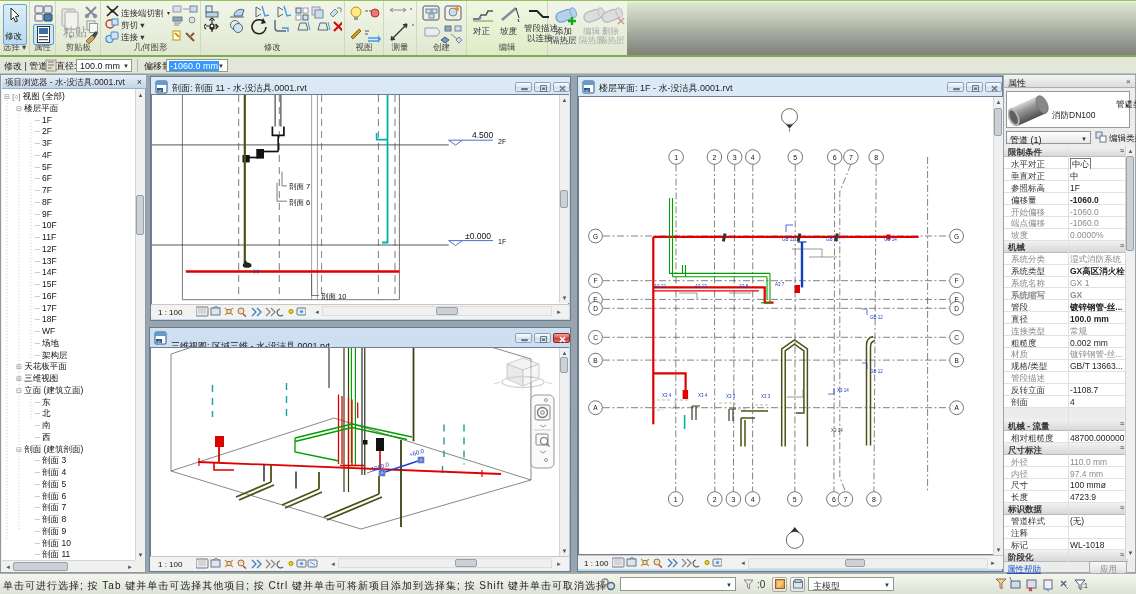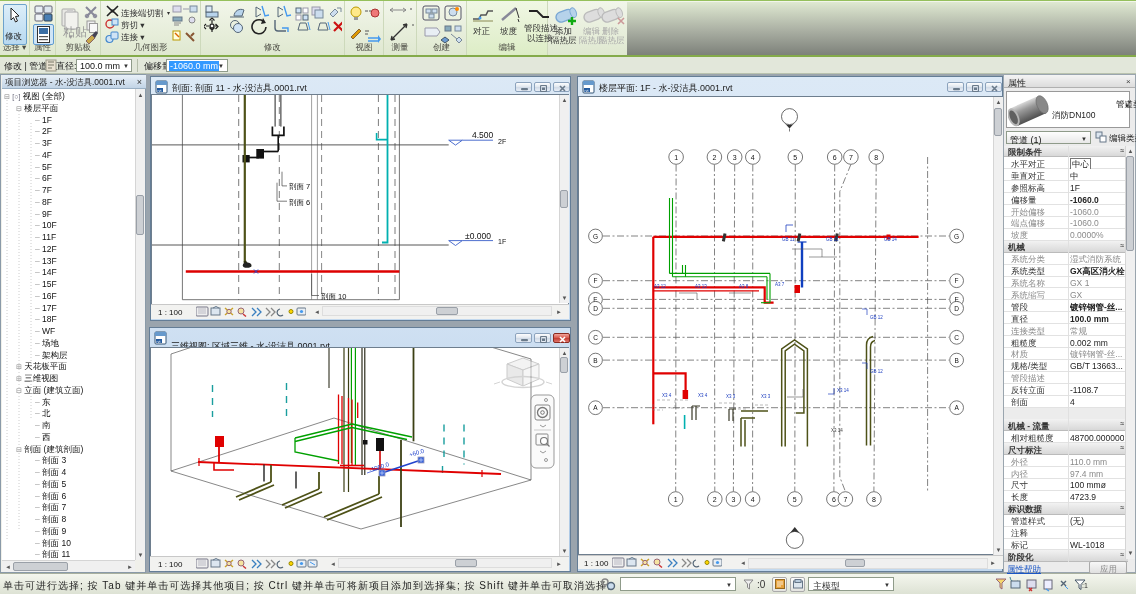--- a/index.html
+++ b/index.html
@@ -861,21 +861,21 @@
     <span class="pval gray" style="">湿式消防系统</span>
   </div>
 <div class="prow abs" style="left:1004px;top:264.59999999999997px;">
     <span class="plab ">系统类型</span>
     <span class="pval " style="font-weight:bold;">GX高区消火栓</span>
   </div>
 <div class="prow abs" style="left:1004px;top:276.51px;">
     <span class="plab gray">系统名称</span>
     <span class="pval gray" style="">GX 1</span>
   </div>
-<div class="prow abs" style="left:1004px;top:288.42px;">
+<div class="prow abs" style="left:1004px;top:288.42px;font-weight:bold;">
     <span class="plab gray">系统缩写</span>
     <span class="pval gray" style="">GX</span>
   </div>
 <div class="prow abs" style="left:1004px;top:300.33000000000004px;">
     <span class="plab ">管段</span>
     <span class="pval " style="font-weight:bold;">镀锌钢管-丝...</span>
   </div>
 <div class="prow abs" style="left:1004px;top:312.24000000000007px;">
     <span class="plab ">直径</span>
     <span class="pval " style="font-weight:bold;">100.0 mm</span>

